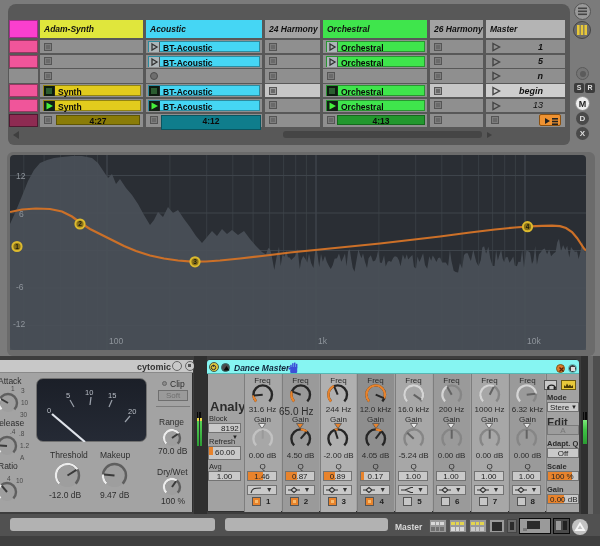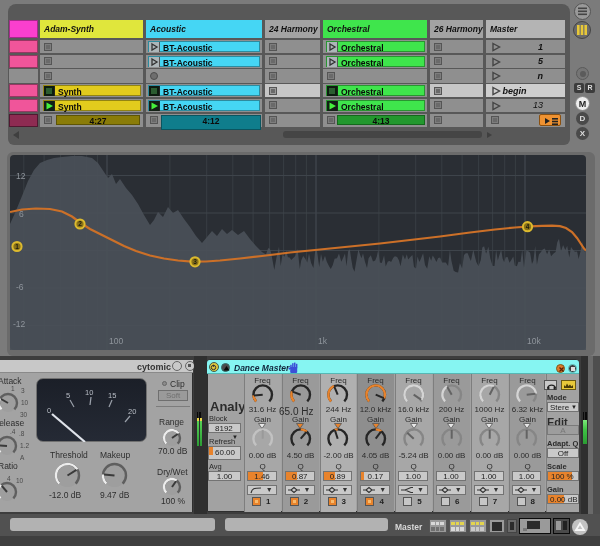--- a/index.html
+++ b/index.html
@@ -190,21 +190,21 @@
     <path d="M2,1.5 L8.5,5 L2,8.5 Z" fill="none" stroke="#444" stroke-width="1.4"></path>
   </svg>
 <div class="txt" style="left:486px;top:56.2px;width:57px;text-align:right;font-size:9px;font-weight:bold;font-style:italic;color:#111">5</div>
 <svg class="ab" style="left:491px;top:71.4px" width="10" height="10">
     <path d="M2,1.5 L8.5,5 L2,8.5 Z" fill="none" stroke="#444" stroke-width="1.4"></path>
   </svg>
 <div class="txt" style="left:486px;top:70.9px;width:57px;text-align:right;font-size:9px;font-weight:bold;font-style:italic;color:#111">n</div>
 <svg class="ab" style="left:491px;top:86.1px" width="10" height="10">
     <path d="M2,1.5 L8.5,5 L2,8.5 Z" fill="none" stroke="#444" stroke-width="1.4"></path>
   </svg>
-<div class="txt" style="left:486px;top:85.6px;width:57px;text-align:center;font-size:9px;font-weight:bold;font-style:italic;color:#111">begin</div>
+<div class="txt" style="left:486px;top:85.6px;width:57px;text-align:right;font-size:9px;font-weight:bold;font-style:italic;color:#111">begin</div>
 <svg class="ab" style="left:491px;top:100.8px" width="10" height="10">
     <path d="M2,1.5 L8.5,5 L2,8.5 Z" fill="none" stroke="#444" stroke-width="1.4"></path>
   </svg>
 <div class="txt" style="left:486px;top:100.3px;width:57px;text-align:right;font-size:9px;font-weight:normal;font-style:italic;color:#111">13</div>
 <div class="ab" style="left:44px;top:116.0px;width:8px;height:8px;background:#7d7d7d;border:1px solid #555">
     <div class="ab" style="left:1px;top:1px;width:4px;height:4px;background:#6a6a6a"></div>
   </div>
 <div class="ab" style="left:56px;top:114.5px;width:84px;height:10.5px;background:#8a7c08;border:1px solid #5e5405">
     <div class="txt" style="left:0;top:0.5px;width:82px;text-align:center;font-size:8.5px;font-weight:bold;color:#0c0c0c">4:27</div>
   </div>
@@ -433,21 +433,21 @@
     </g>
   </svg>
 <div class="ab" style="left:556px;top:363.5px;width:9px;height:9px;border-radius:50%;background:#e07a28;border:1px solid #7a5a20"></div>
 <svg class="ab" style="left:557px;top:364.5px" width="9" height="9">
     <path d="M2.5,2.5 L6.5,6.5 M6.5,2.5 L2.5,6.5" stroke="#5a2006" stroke-width="1.3"></path>
   </svg>
 <div class="ab" style="left:567.5px;top:363.5px;width:9px;height:9px;border-radius:50%;background:#3e3e3e;border:1px solid #66c8c5"></div>
 <div class="ab" style="left:570.5px;top:366.5px;width:4.5px;height:4px;background:#ddd"></div>
 <div class="txt" style="left:210px;top:399px;font-size:13px;font-weight:bold;color:#2b2b2b">Analyze</div>
 <div class="txt" style="left:209px;top:414px;font-size:7.5px;color:#2b2b2b">Block</div>
-<div class="ab" style="left:208px;top:423px;width:33px;height:10px;background:#c9c9c9;border:1px solid #737373;font-size:8px;color:#222;line-height:9px;padding-left:6px">8192<span style="float:right;margin-right:2px;font-size:6px">▼</span></div>
+<div class="ab" style="left:208px;top:423px;width:33px;height:10px;background:#c9c9c9;border:1px solid #737373;font-size:8px;color:#222;line-height:9px;padding-left:12px">8192<span style="float:right;margin-right:2px;font-size:6px">▼</span></div>
 <div class="txt" style="left:209px;top:437px;font-size:7.5px;color:#2b2b2b">Refresh</div>
 <div class="ab" style="left:208px;top:446px;width:33px;height:14px;background:#c9c9c9;border:1px solid #737373">
     <div class="ab" style="left:0;top:0;width:4px;height:8px;background:#e8832c"></div>
     <div class="txt" style="left:6px;top:0.5px;font-size:8px;color:#222">60.00</div>
   </div>
 <div class="txt" style="left:209px;top:462px;font-size:7.5px;color:#2b2b2b">Avg</div>
 <div class="ab" style="left:208px;top:471px;width:33px;height:10px;background:#c9c9c9;border:1px solid #737373;font-size:8px;color:#222;text-align:center;line-height:9px">1.00</div>
 <div class="ab" style="left:244.0px;top:374px;width:36.8px;height:138px;background:#a7a7a7;border-left:1px solid #7e7e7e"></div>
 <div class="txt" style="left:244px;top:376px;width:37px;text-align:center;font-size:8px;color:#2b2b2b">Freq</div>
 <svg style="position:absolute;left:249.7px;top:381.8px" width="25" height="25">

